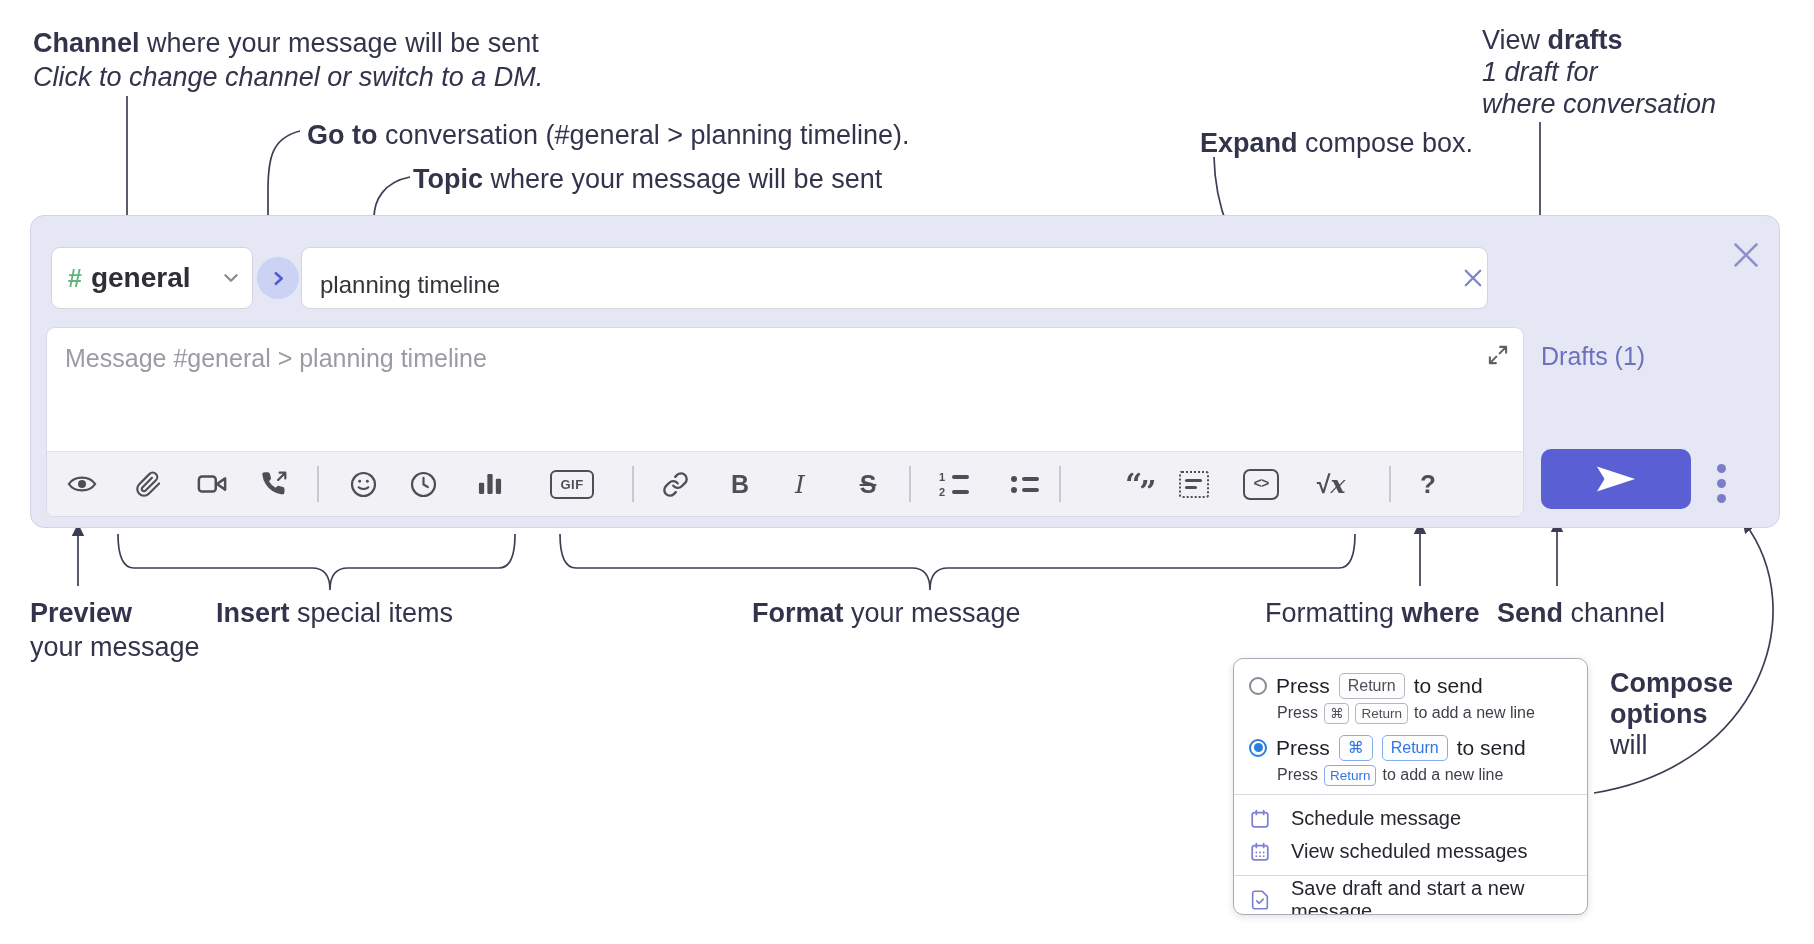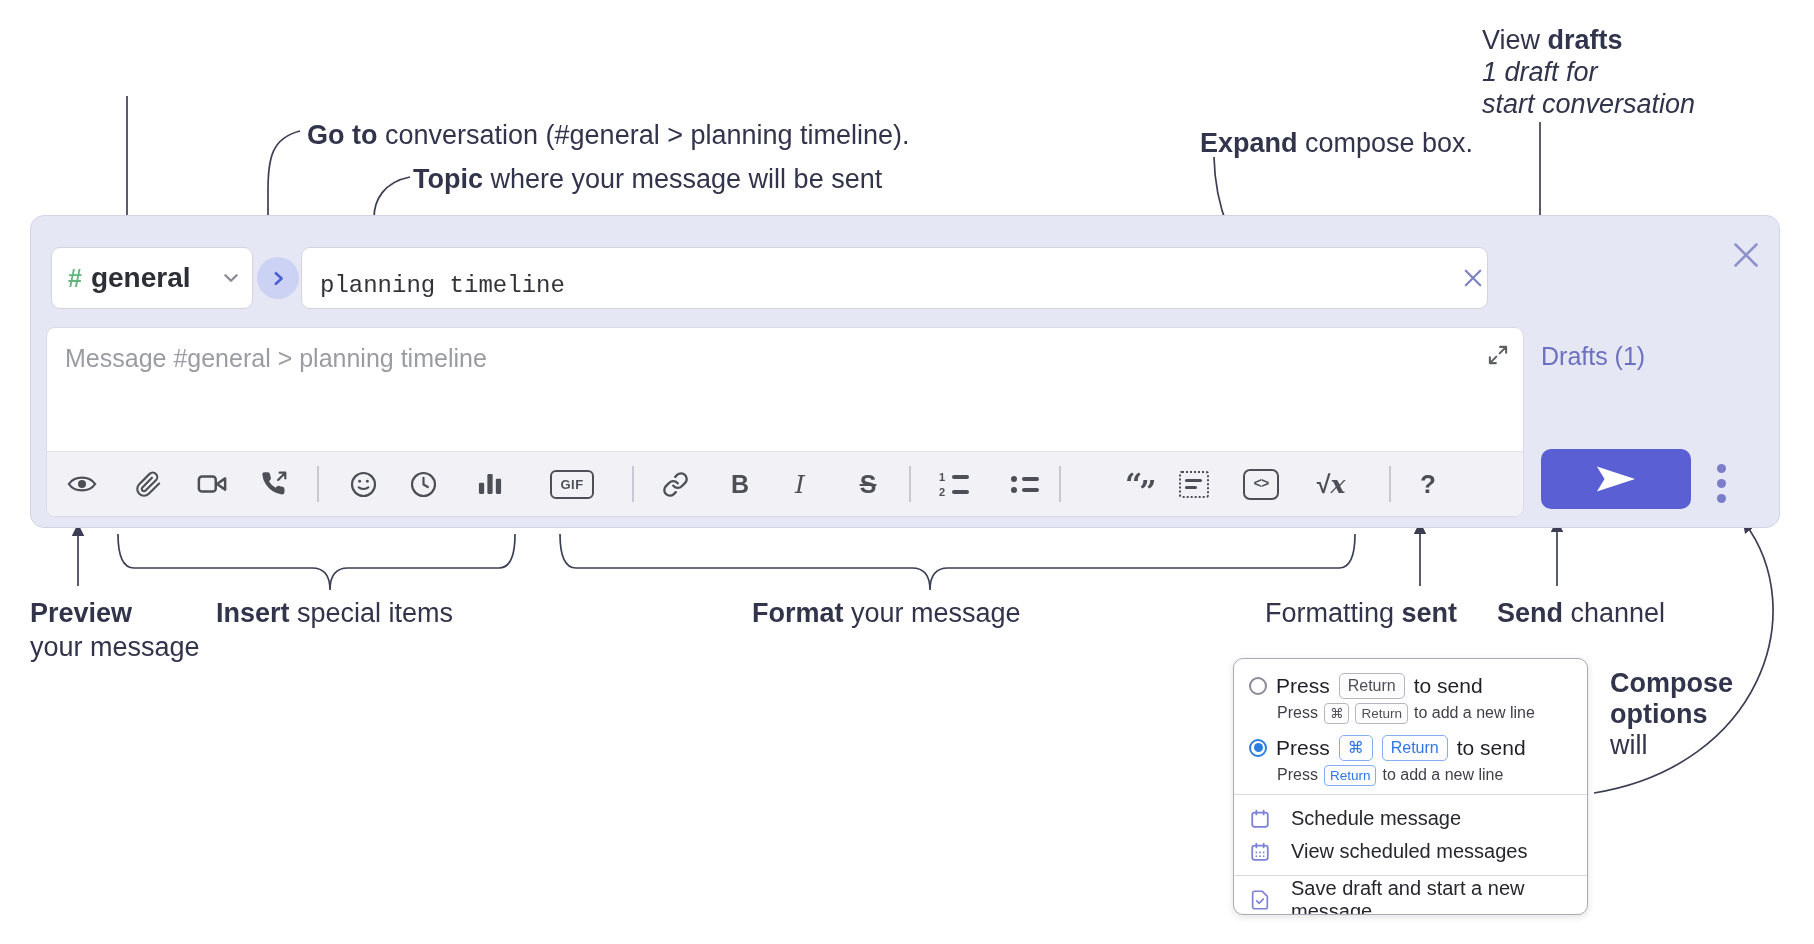--- a/index.html
+++ b/index.html
@@ -15,21 +15,21 @@
   .compose{position:absolute;left:30px;top:215px;width:1750px;height:313px;
     background:#e5e7f4;border:1px solid #d2d4e6;border-radius:14px;box-sizing:border-box;}
   .chan-picker{position:absolute;left:20px;top:31px;width:202px;height:62px;background:#fff;
     border:1px solid #d4d4dd;border-radius:9px;box-sizing:border-box;display:flex;align-items:center;padding:0 12px 0 16px;cursor:pointer;}
   .hash{color:#63b57e;font-weight:700;font-size:25px;margin-right:9px;}
   .chan-name{font-size:28px;color:#2e2e36;flex:1;font-weight:bold;}
   .goto-btn{position:absolute;left:226px;top:41px;width:42px;height:42px;border-radius:50%;
     background:#ccd2f3;display:flex;align-items:center;justify-content:center;cursor:pointer;}
   .topic-input{position:absolute;left:270px;top:31px;width:1187px;height:62px;background:#fff;
     border:1px solid #d4d4dd;border-radius:9px;box-sizing:border-box;font-size:24px;color:#33333a;
-    padding:14px 60px 0 18px;font-family:Liberation Mono, monospace;outline:none;}
+    padding:14px 60px 0 18px;font-family:Liberation Sans, sans-serif;outline:none;}
   .topic-clear{position:absolute;left:1430px;top:50px;width:24px;height:24px;color:#7e83c7;cursor:pointer;}
   .close-x{position:absolute;right:18px;top:24px;width:30px;height:30px;color:#8d92cc;cursor:pointer;}
   .msg-container{position:absolute;left:15px;top:111px;width:1478px;height:190px;background:#fff;
     border:1px solid #d9dae6;border-radius:9px;box-sizing:border-box;overflow:hidden;}
   .msg-placeholder{padding:16px 50px 0 18px;font-size:25px;color:#9b9ba3;}
   .expand-btn{position:absolute;top:14px;right:12px;width:26px;height:26px;color:#5f5f66;cursor:pointer;}
   .toolbar{position:absolute;left:0;right:0;bottom:0;height:64px;background:#f2f2f6;border-top:1px solid #e3e3ea;}
   .tb{position:absolute;top:16px;width:30px;height:32px;display:flex;align-items:center;justify-content:center;
     color:#4e4e57;cursor:pointer;}
   .sep{position:absolute;top:14px;width:2px;height:36px;background:#c9c9d3;}
@@ -95,47 +95,51 @@
       <path d="M1540,122 V306" marker-end="url(#ah)"></path>
       <path d="M78,586 V526" marker-end="url(#ah)"></path>
       <path d="M1420,586 V524" marker-end="url(#ah)"></path>
       <path d="M1557,586 V522" marker-end="url(#ah)"></path>
       <path d="M1594,793 C1760,766 1812,612 1744,522" marker-end="url(#ah)"></path>
       <path d="M118,534 Q118,568 134,568 L312,568 Q330,568 330,590 Q330,568 348,568 L499,568 Q515,568 515,534"></path>
       <path d="M560,534 Q560,568 576,568 L912,568 Q930,568 930,590 Q930,568 948,568 L1339,568 Q1355,568 1355,534"></path>
     </g>
   </svg>
 
+  <div class="ann" style="left:33px;top:26px;">
+    <span class="b">Channel</span><span> where your message will be sent</span><br>
+    <span class="it">Click to change channel or switch to a DM.</span>
+  </div>
   <div class="ann" style="left:413px;top:162px;">
     <span class="b">Topic</span><span> where your message will be sent</span>
   </div>
   <div class="ann" style="left:307px;top:118px;">
     <span class="b">Go to</span><span> conversation (#general &gt; planning timeline).</span>
   </div>
   <div class="ann" style="left:1200px;top:118px;margin-top:8px;">
     <span class="b">Expand</span><span> compose box.</span>
   </div>
   <div class="ann" style="left:1482px;top:24px;line-height:32px;">
     <span>View </span><span class="b">drafts</span><br>
     <span class="it">1 draft for</span><br>
-    <span class="it">start conversation</span>
+    <span class="it">where conversation</span>
   </div>
 
   <div class="ann" style="left:30px;top:596px;">
     <span class="b">Preview</span><br>
     <span>your message</span>
   </div>
   <div class="ann" style="left:216px;top:596px;">
     <span class="b">Insert</span><span> special items</span>
   </div>
   <div class="ann" style="left:752px;top:596px;">
     <span class="b">Format</span><span> your message</span>
   </div>
   <div class="ann" style="left:1265px;top:596px;">
-    <span>Formatting </span><span class="b">sent</span>
+    <span>Formatting </span><span class="b">where</span>
   </div>
   <div class="ann" style="left:1497px;top:596px;">
     <span class="b">Send</span><span> channel</span>
   </div>
   <div class="ann" style="left:1610px;top:668px;line-height:31px;">
     <span class="b">Compose</span><br>
     <span class="b">options</span><br>
     <span>will</span>
   </div>
 

